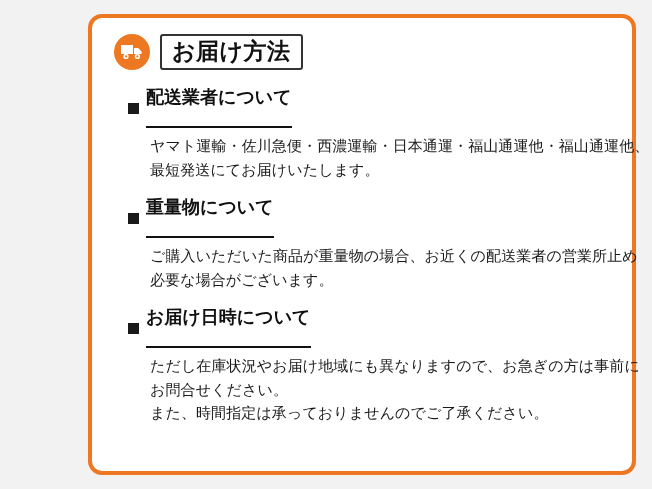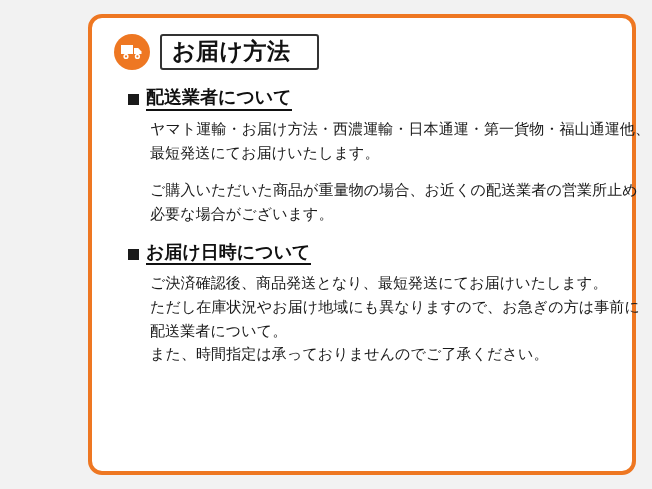--- a/index.html
+++ b/index.html
@@ -50,21 +50,21 @@
     flex: 0 0 auto;
   }
   .truck-badge svg {
     position: absolute;
     left: 6px;
     top: 8px;
   }
   .title-box {
     border: 2px solid #333333;
     border-radius: 3px;
-    padding: 2px 26px 4px 10px;
+    padding: 2px 10px 4px 10px;
     background: #ffffff;
   }
   .title-text {
     font-size: 23px;
     font-weight: bold;
     color: #111111;
     line-height: 1.15;
     letter-spacing: 0.5px;
     white-space: nowrap;
   }
@@ -88,21 +88,21 @@
     background: #1a1a1a;
     flex: 0 0 auto;
     position: relative;
     top: 1px;
   }
   .section-title {
     font-size: 18px;
     font-weight: bold;
     color: #111111;
     border-bottom: 2px solid #111111;
-    padding-bottom: 1px;
+    padding-bottom: 18px;
     line-height: 1.2;
     white-space: nowrap;
   }
   .body-lines {
     margin-left: 36px;
   }
   .line {
     font-size: 15px;
     color: #1a1a1a;
     line-height: 1.58;
@@ -132,40 +132,43 @@
           <span class="title-text">お届け方法</span>
         </span>
       </div>
 
       <div class="section">
         <div class="section-head">
           <span class="sq"></span>
           <span class="section-title">配送業者について</span>
         </div>
         <div class="body-lines">
-          <div class="line">ヤマト運輸・お届け方法・西濃運輸・日本通運・第一貨物・福山通運他、</div>
+          <div class="line">ヤマト運輸・佐川急便・西濃運輸・日本通運・福山通運他・福山通運他、</div>
           <div class="line">最短発送にてお届けいたします。</div>
         </div>
       </div>
 
       <div class="section">
+        <div class="section-head">
+          <span class="sq"></span>
+          <span class="section-title">重量物について</span>
+        </div>
         <div class="body-lines">
           <div class="line">ご購入いただいた商品が重量物の場合、お近くの配送業者の営業所止め</div>
           <div class="line">必要な場合がございます。</div>
         </div>
       </div>
 
       <div class="section">
         <div class="section-head">
           <span class="sq"></span>
           <span class="section-title">お届け日時について</span>
         </div>
         <div class="body-lines">
-          <div class="line">ご決済確認後、商品発送となり、最短発送にてお届けいたします。</div>
           <div class="line">ただし在庫状況やお届け地域にも異なりますので、お急ぎの方は事前に</div>
-          <div class="line">配送業者について。</div>
+          <div class="line">お問合せください。</div>
           <div class="line">また、時間指定は承っておりませんのでご了承ください。</div>
         </div>
       </div>
 
     </div>
   </div>
 </div>
 
 </body></html>

